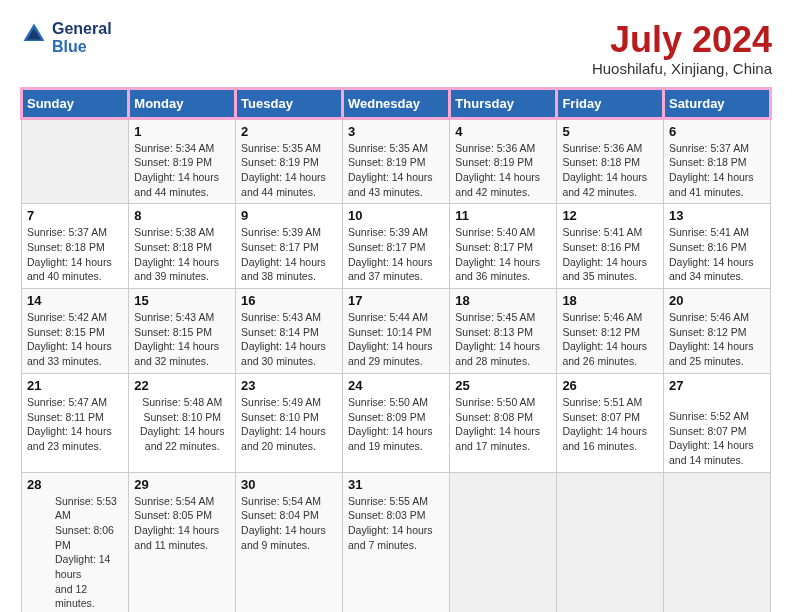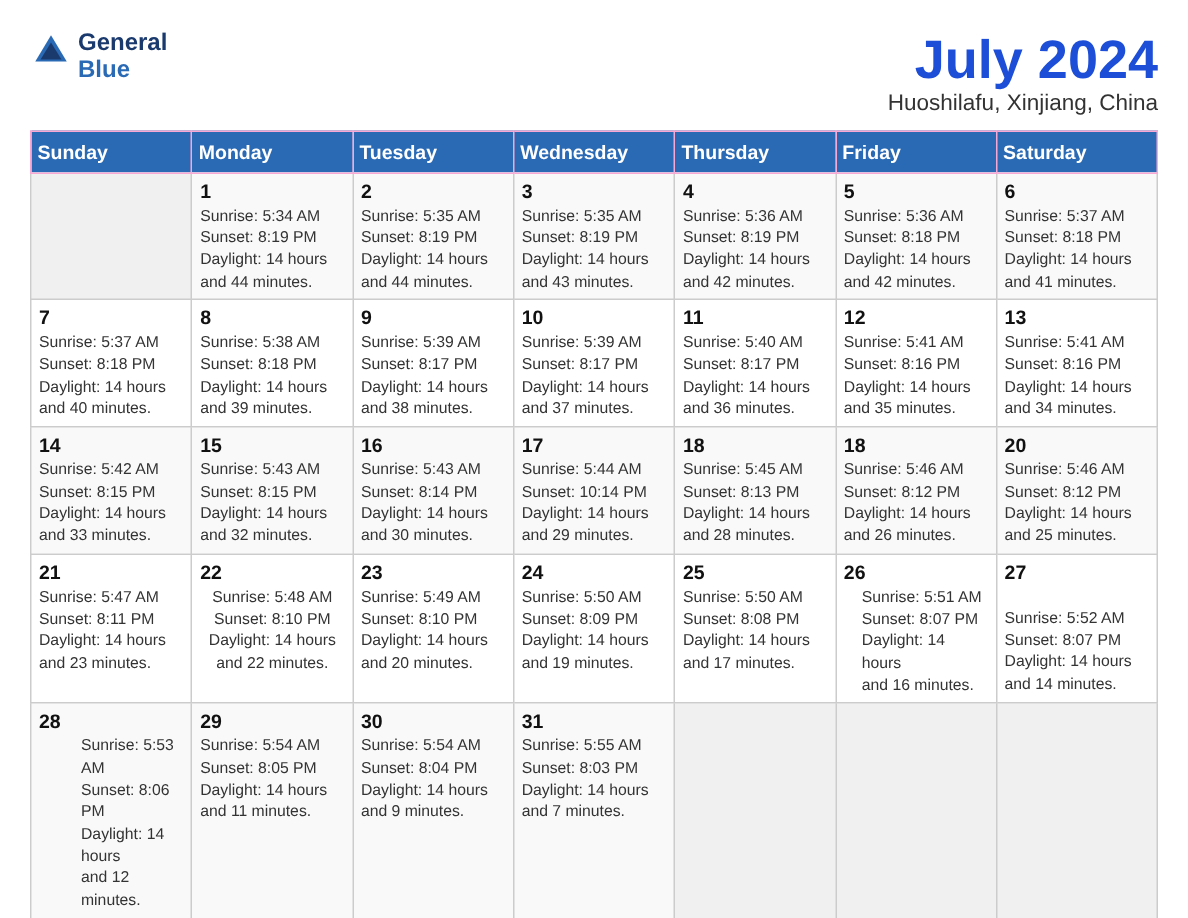--- a/index.html
+++ b/index.html
@@ -24,40 +24,40 @@
     .logo-icon {
       width: 28px;
       height: 28px;
     }
     .title-block {
       text-align: right;
     }
     .month-title {
       font-size: 36px;
       font-weight: bold;
-      color: #1d4ed8;
+      color: #b91c1c;
       line-height: 1.1;
     }
     .location {
       font-size: 15px;
       color: #333;
     }
     table {
       width: 100%;
       border-collapse: collapse;
       font-size: 11px;
     }
     thead th {
       background-color: #2a6ab5;
       color: #fff;
       padding: 6px 4px;
       text-align: left;
       font-size: 13px;
       font-weight: bold;
-      border: 1px solid #f9a8d4;
+      border: 3px solid #f9a8d4;
     }
     tbody td {
       border: 1px solid #ccc;
       vertical-align: top;
       padding: 4px 5px;
       width: 108px;
       min-height: 80px;
       background: #fff;
     }
     tbody tr:nth-child(odd) td {
@@ -290,21 +290,21 @@
         </td>
         <td>
           <span class="day-num">25</span>
           <div class="day-info" style="white-space: pre-line;">Sunrise: 5:50 AM
 Sunset: 8:08 PM
 Daylight: 14 hours
 and 17 minutes.</div>
         </td>
         <td>
           <span class="day-num">26</span>
-          <div class="day-info" style="white-space: pre-line; margin-left: 12px;">Sunrise: 5:51 AM
+          <div class="day-info" style="white-space: pre-line;">Sunrise: 5:51 AM
 Sunset: 8:07 PM
 Daylight: 14 hours
 and 16 minutes.</div>
         </td>
         <td>
           <span class="day-num">27</span>
           <div class="day-info" style="white-space: pre-line; margin-top: 16px;">Sunrise: 5:52 AM
 Sunset: 8:07 PM
 Daylight: 14 hours
 and 14 minutes.</div>

